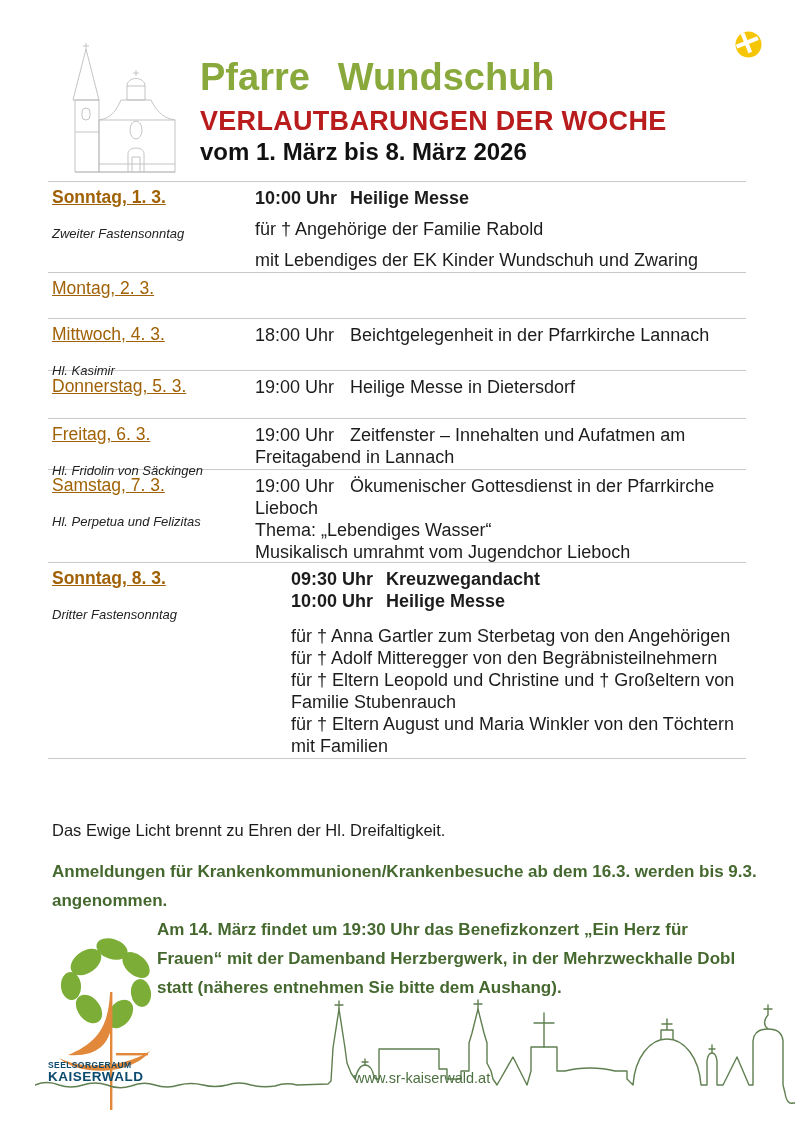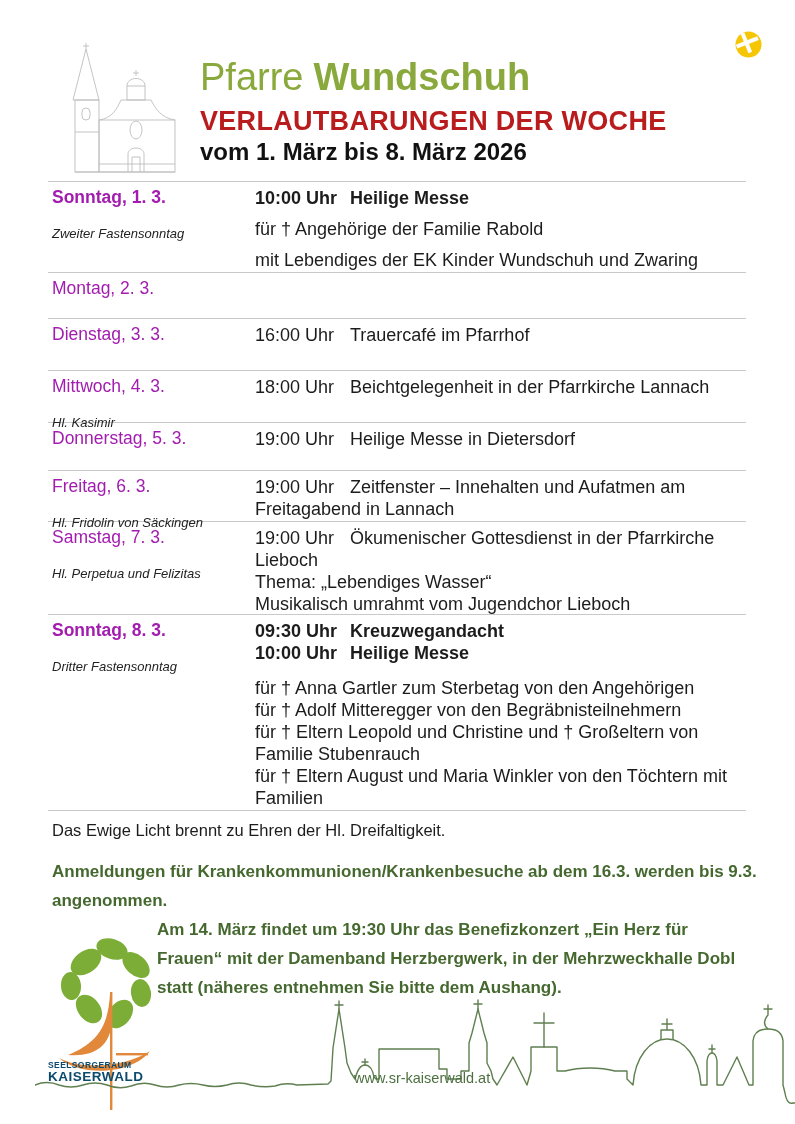--- a/index.html
+++ b/index.html
@@ -4,34 +4,34 @@
 <style>
   html,body{margin:0;padding:0;background:#fff;}
   .page{
     position:relative;width:795px;height:1124px;background:#ffffff;overflow:hidden;
     font-family:"Liberation Sans","DejaVu Sans",sans-serif;color:#1c1c1c;
   }
   
   .church-art{position:absolute;left:57px;top:42px;}
   .badge{position:absolute;left:735px;top:31px;width:27px;height:27px;}
   .brand{position:absolute;left:200px;top:55px;font-size:38px;color:#8aa93c;line-height:44px;white-space:nowrap;}
-  .brand .light{font-weight:400;margin-right:10px;}
+  .brand .light{font-weight:700;margin-right:28px;}
   .brand .bold{font-weight:800;}
   .doc-title{position:absolute;left:200px;top:106px;font-size:27px;font-weight:800;letter-spacing:.3px;white-space:nowrap;color:#b91c1c;}
   .doc-subtitle{position:absolute;left:200px;top:138px;font-size:24px;font-weight:700;white-space:nowrap;color:#111;}
   
   .schedule{position:absolute;left:48px;top:181px;width:698px;}
   .row{display:flex;border-top:1px solid #c9c9c9;box-sizing:border-box;padding-top:5px;}
-  .row.last{border-bottom:0;}
+  .row.last{border-bottom:0;gap:36px;}
   .schedule .end-line{border-top:1px solid #c9c9c9;height:0;}
   .r0{height:91px}.r1{height:46px}.r2{height:52px}.r3{height:52px}
   .r4{height:48px}.r5{height:51px}.r6{height:93px}.r7{height:196px}
   .col-day{width:207px;flex:0 0 207px;padding-left:4px;box-sizing:border-box;}
   .col-events{flex:1;font-size:18px;line-height:22px;}
-  .day{font-size:17.5px;line-height:21px;color:#a21caf;}
+  .day{font-size:17.5px;line-height:21px;color:#a16207;text-decoration:underline;}
   .day.sunday{font-weight:700;}
   .day-note{font-size:13px;font-style:italic;line-height:16px;margin-top:18px;color:#222;}
   .event .time{display:inline-block;min-width:95px;}
   .event.bold{font-weight:700;}
   .para{margin-top:0;}
   .para.spaced{margin-top:9px;}
   .para.gap-top{margin-top:13px;}
   
   .note1{position:absolute;left:52px;top:821px;font-size:16.5px;color:#1c1c1c;}
   .note2{position:absolute;left:52px;top:857px;width:706px;font-size:17px;font-weight:700;color:#45682f;line-height:29px;}
@@ -104,30 +104,20 @@
       </div>
     </div>
 
     <div class="row r1">
       <div class="col-day">
         <div class="day">Montag, 2. 3.</div>
       </div>
       <div class="col-events"></div>
     </div>
 
-    <div class="row r2">
-      <div class="col-day">
-        <div class="day">Dienstag, 3. 3.</div>
-      </div>
-      <div class="col-events">
-        <div class="event">
-          <span class="time">16:00 Uhr</span><span>Trauercafé im Pfarrhof</span>
-        </div>
-      </div>
-    </div>
 
     <div class="row r3">
       <div class="col-day">
         <div class="day">Mittwoch, 4. 3.</div>
         <div class="day-note">Hl. Kasimir</div>
       </div>
       <div class="col-events">
         <div class="event">
           <span class="time">18:00 Uhr</span><span>Beichtgelegenheit in der Pfarrkirche Lannach</span>
         </div>

